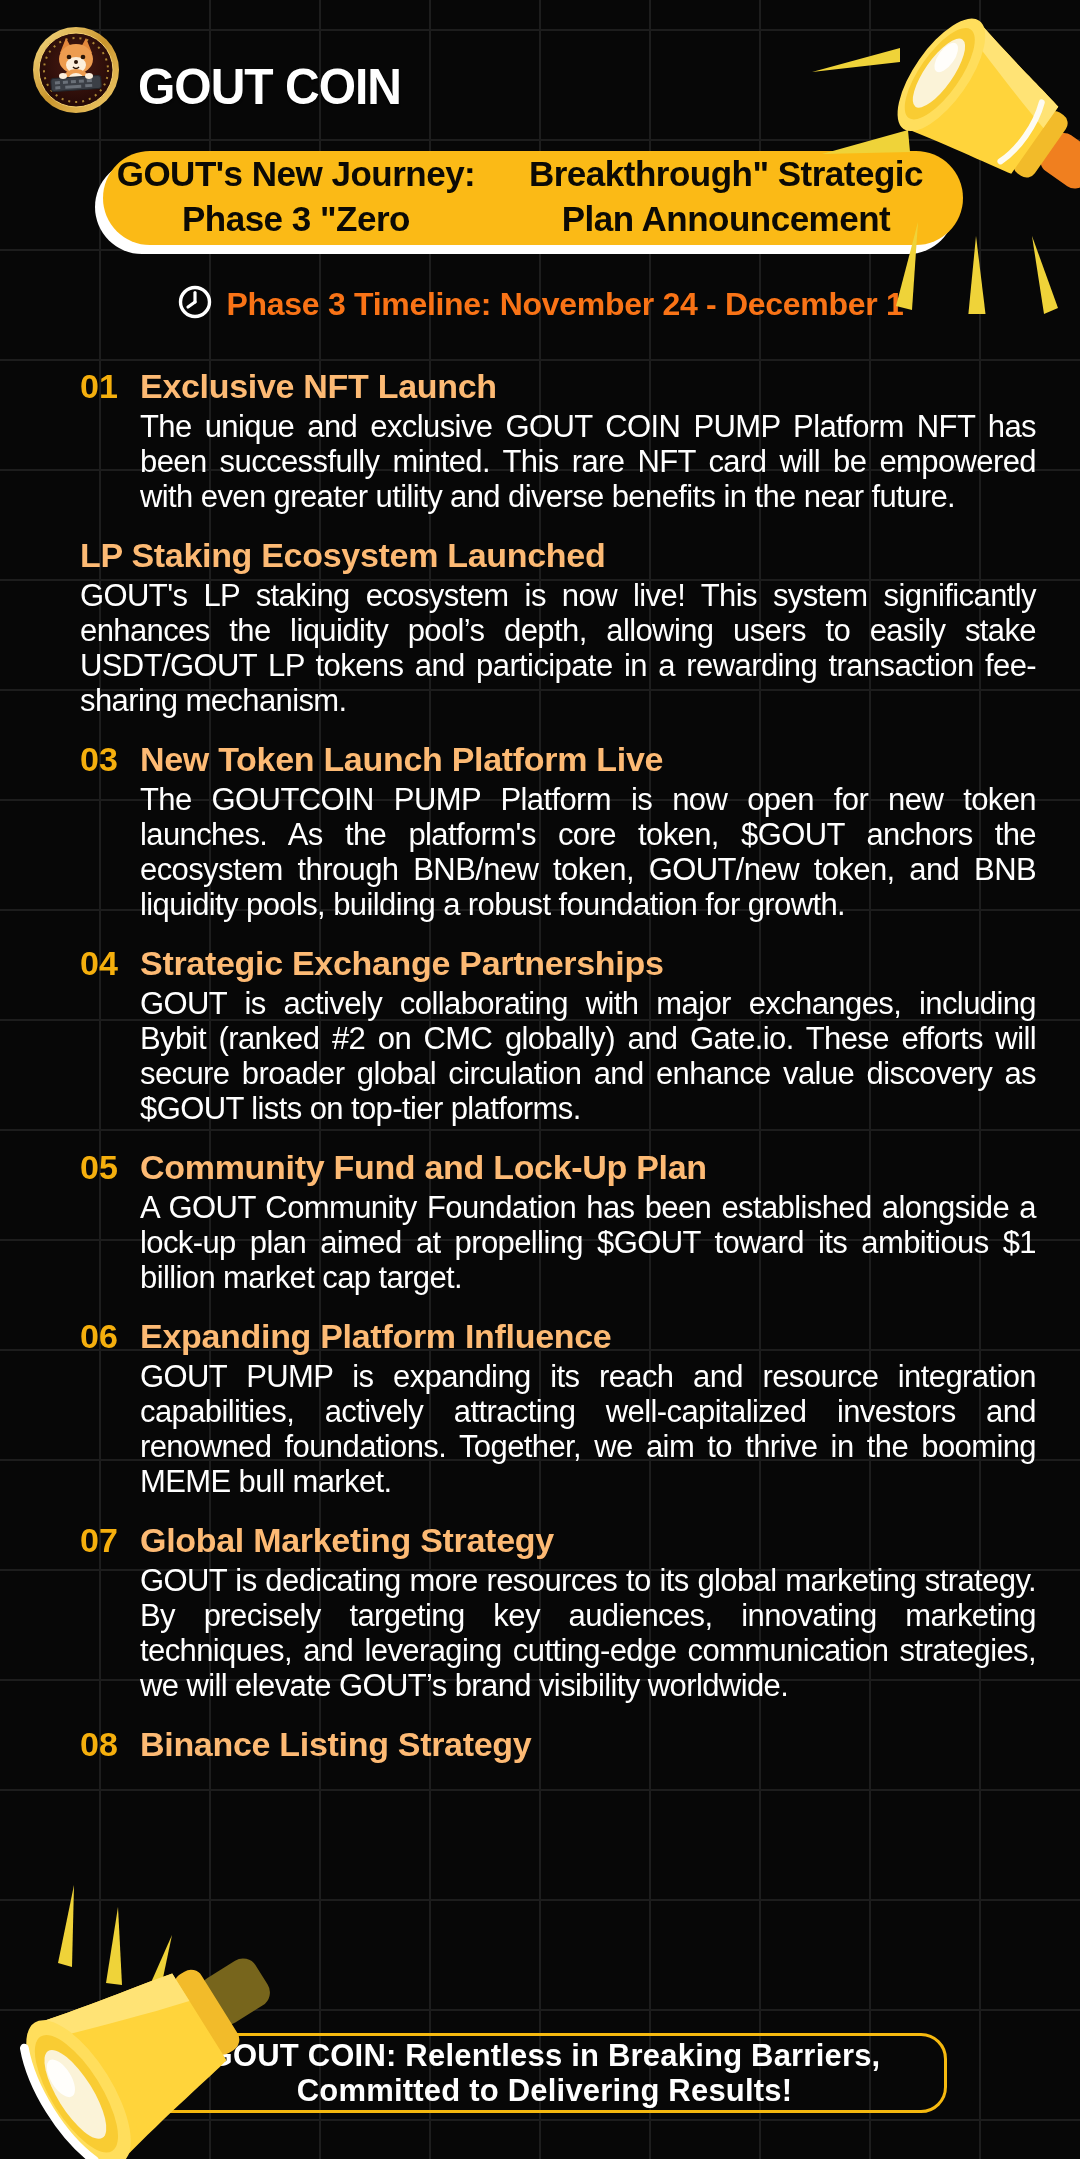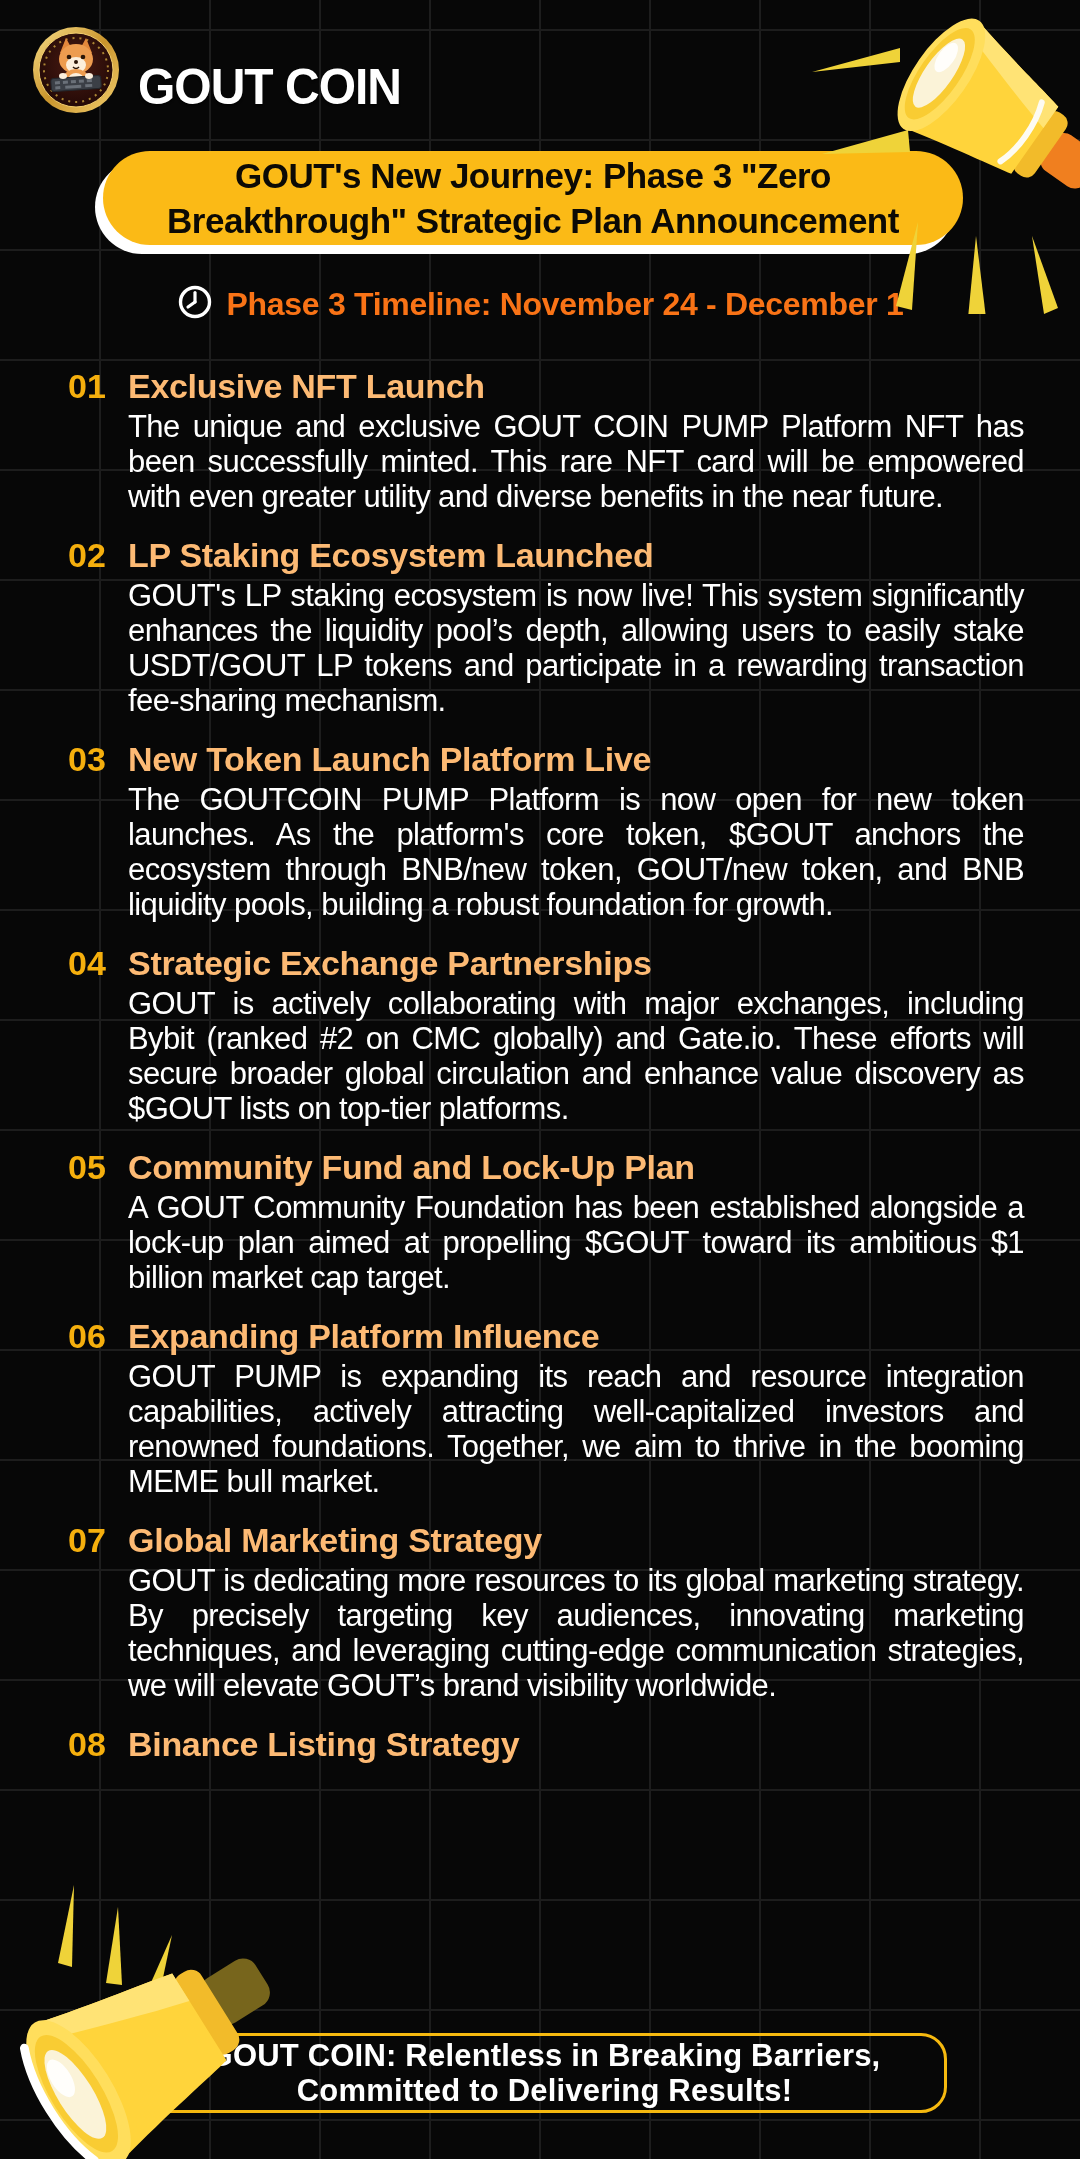--- a/index.html
+++ b/index.html
@@ -13,26 +13,26 @@
     background-position:-11px 29px;
     font-family:"Liberation Sans","DejaVu Sans",sans-serif;
   }
   .header{position:absolute;top:26px;left:32px;display:flex;align-items:center;gap:18px;z-index:5;}
   .brand{color:#ffffff;font-size:48px;font-weight:900;letter-spacing:-1px;transform:translateY(14px) scaleY(1.04);text-shadow:0 2px 2px rgba(0,0,0,.6);}
   .mega-top{position:absolute;top:-16px;right:-30px;width:310px;height:330px;z-index:6;}
   .mega-bottom{position:absolute;left:-34px;bottom:-46px;width:310px;height:350px;z-index:6;}
   .banner{
     position:absolute;left:103px;top:151px;width:860px;height:94px;z-index:4;
     background:#FBBA16;border-radius:48px;box-shadow:-8px 9px 0 #ffffff;
-    display:flex;flex-direction:column;justify-content:center;text-align:center;
+    display:flex;flex-direction:row;text-align:center;
   }
   .banner .bline{color:#0c0a05;font-size:35px;line-height:45px;font-weight:900;letter-spacing:-0.5px;}
   .timeline{position:absolute;top:284px;left:0;width:1080px;display:flex;justify-content:center;align-items:center;gap:14px;z-index:3;}
   .timeline .ttext{color:#f97316;font-size:32px;font-weight:700;letter-spacing:-0.3px;}
-  .sections{position:absolute;top:366px;left:68px;width:956px;z-index:3;}
+  .sections{position:absolute;top:366px;left:80px;width:956px;z-index:3;}
   .section{display:flex;margin-bottom:21px;}
   .num{flex:none;width:60px;color:#F5AF0D;font-size:34px;font-weight:800;line-height:40px;}
   .sec-right{flex:1;min-width:0;}
   .sec-title{color:#fdba74;font-size:34px;font-weight:800;line-height:40px;margin-bottom:3px;letter-spacing:-0.3px;}
   .sec-body{color:#ffffff;font-size:31px;line-height:35px;text-align:justify;letter-spacing:-0.6px;}
   .footer-banner{
     position:absolute;left:142px;top:2033px;width:805px;height:80px;z-index:4;
     border:3px solid #F6B90F;border-radius:26px;box-sizing:border-box;
     display:flex;flex-direction:column;justify-content:center;text-align:center;
   }
@@ -150,21 +150,20 @@
 
   <div class="section">
     <div class="num">01</div>
     <div class="sec-right">
       <div class="sec-title">Exclusive NFT Launch</div>
       <div class="sec-body">The unique and exclusive GOUT COIN PUMP Platform NFT has been successfully minted. This rare NFT card will be empowered with even greater utility and diverse benefits in the near future.</div>
     </div>
   </div>
 
   <div class="section">
-    <div class="num">02</div>
     <div class="sec-right">
       <div class="sec-title">LP Staking Ecosystem Launched</div>
       <div class="sec-body">GOUT's LP staking ecosystem is now live! This system significantly enhances the liquidity pool’s depth, allowing users to easily stake USDT/GOUT LP tokens and participate in a rewarding transaction fee-sharing mechanism.</div>
     </div>
   </div>
 
   <div class="section">
     <div class="num">03</div>
     <div class="sec-right">
       <div class="sec-title">New Token Launch Platform Live</div>

